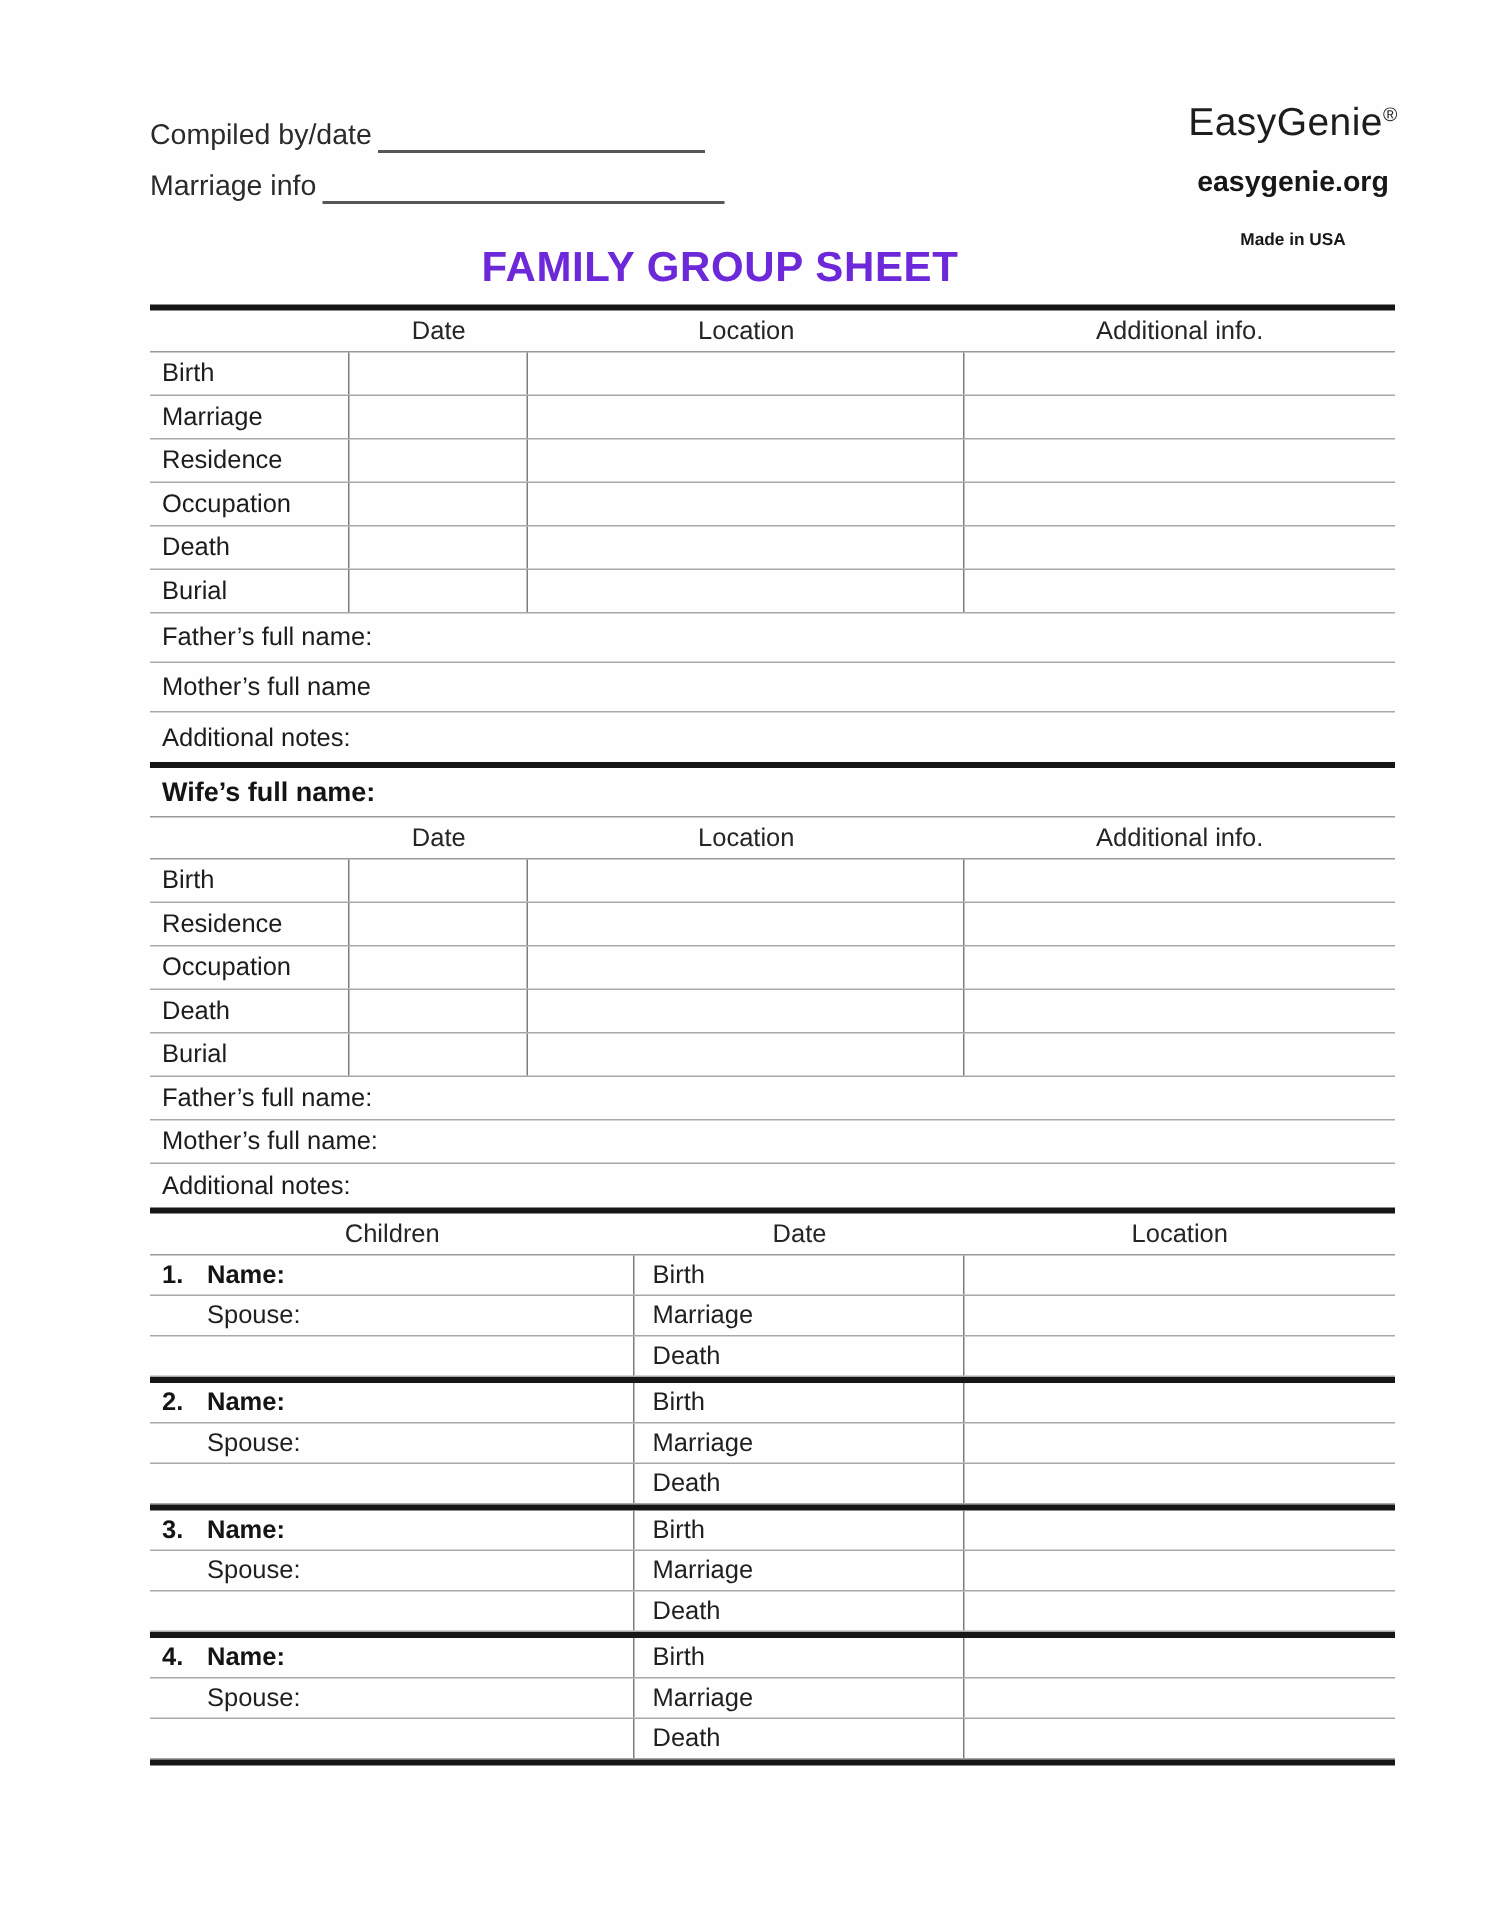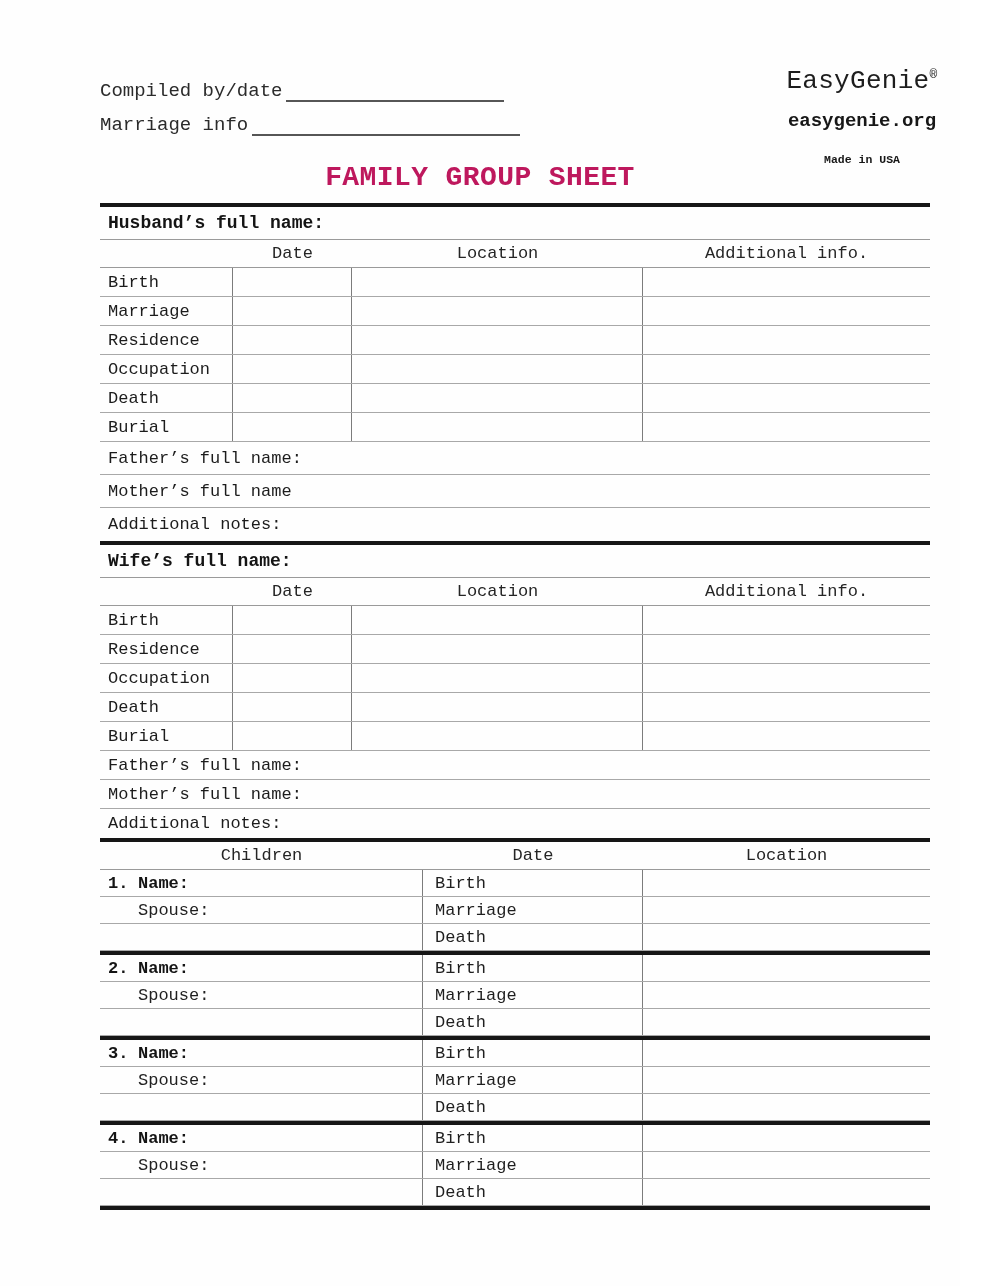--- a/index.html
+++ b/index.html
@@ -2,21 +2,21 @@
 <html><head>
 <meta charset="utf-8">
 <style>
   * { box-sizing: border-box; }
   html, body { margin: 0; padding: 0; background: #ffffff; }
   .page {
     position: relative;
     width: 960px;
     height: 1286px;
     background: #fefefe;
-    font-family: Liberation Mono, monospace;
+    font-family: Liberation Sans, sans-serif;
     color: #1f1f1f;
     overflow: hidden;
   }
 
   
   .compiled-block {
     position: absolute;
     top: 68px;
     left: 100px;
     font-size: 19px;
@@ -43,21 +43,21 @@
   .doc-title {
     position: absolute;
     top: 162px;
     left: 0;
     width: 100%;
     margin: 0;
     text-align: center;
     font-size: 28px;
     font-weight: bold;
     letter-spacing: 0.4px;
-    color: #be185d;
+    color: #6d28d9;
   }
 
   
   .form { position: absolute; top: 203px; left: 100px; width: 830px; }
   .thick-rule { height: 4px; background: #161616; }
 
   .section-name-row {
     height: 33px;
     display: flex; align-items: center;
     padding-left: 8px;
@@ -115,23 +115,20 @@
     <div class="brand-name"><span>EasyGenie</span><span class="brand-reg">®</span></div>
     <div class="brand-site">easygenie.org</div>
     <div class="brand-made">Made in USA</div>
   </div>
 
   <h1 class="doc-title">FAMILY GROUP SHEET</h1>
 
   <div class="form">
 
     <div class="thick-rule"></div>
-    <div class="section-name-row">
-      <span>Husband’s full name:</span>
-    </div>
     <div class="grid4 hdr-row">
       <div class="c"></div>
       <div class="c">Date</div>
       <div class="c">Location</div>
       <div class="c">Additional info.</div>
     </div>
 
     <div class="grid4 d-row">
       <div class="c v-r label-c">Birth</div>
       <div class="c v-r"></div>

